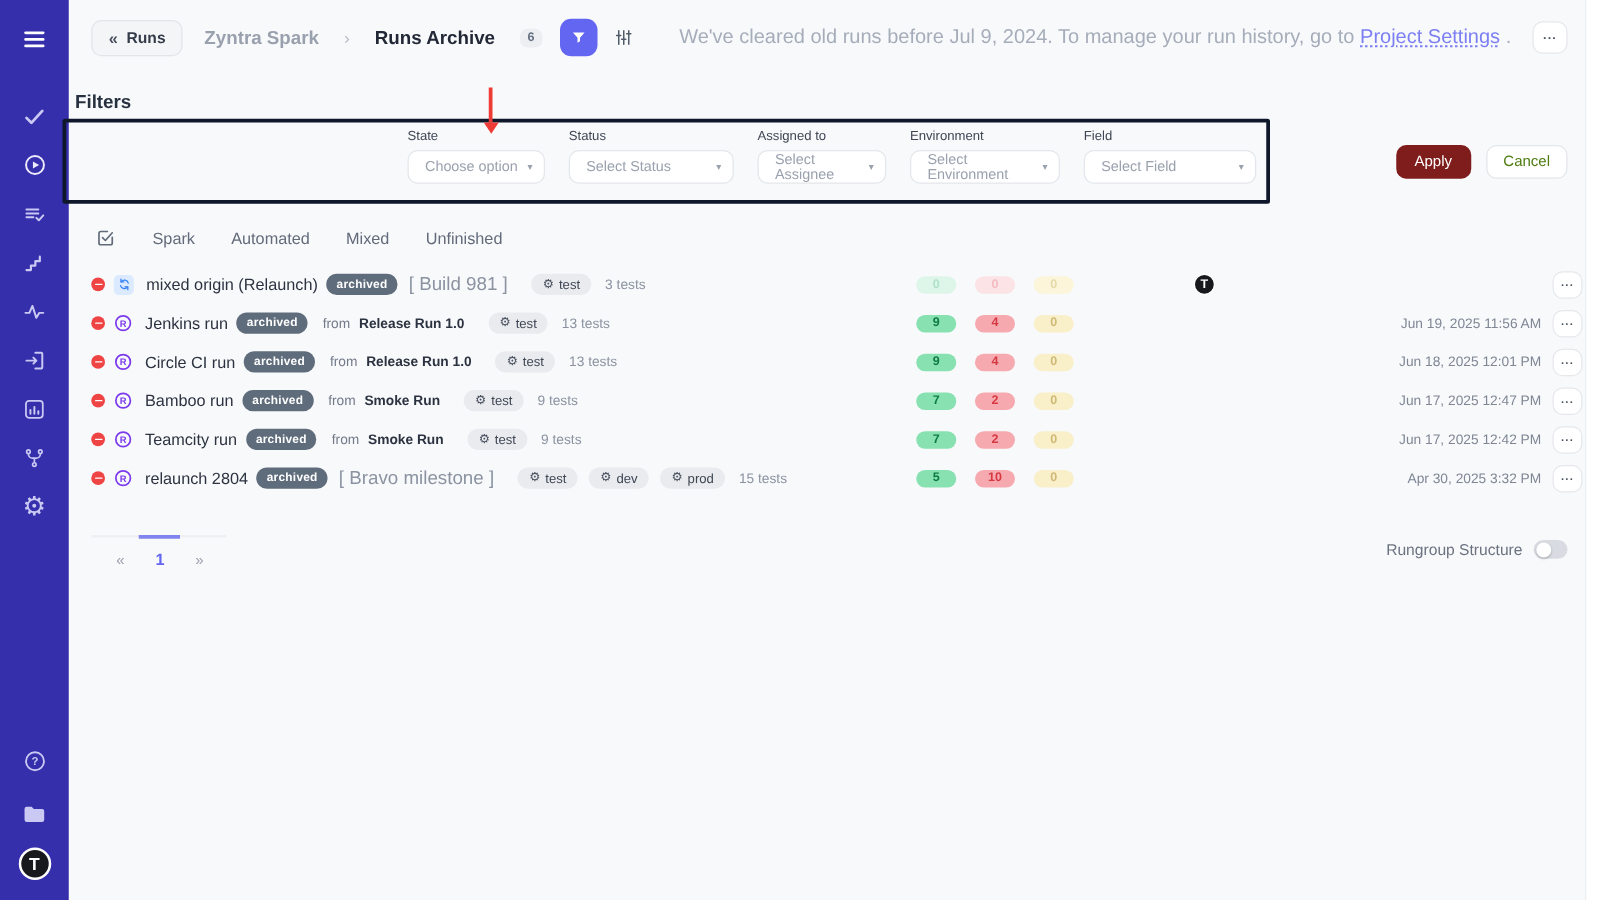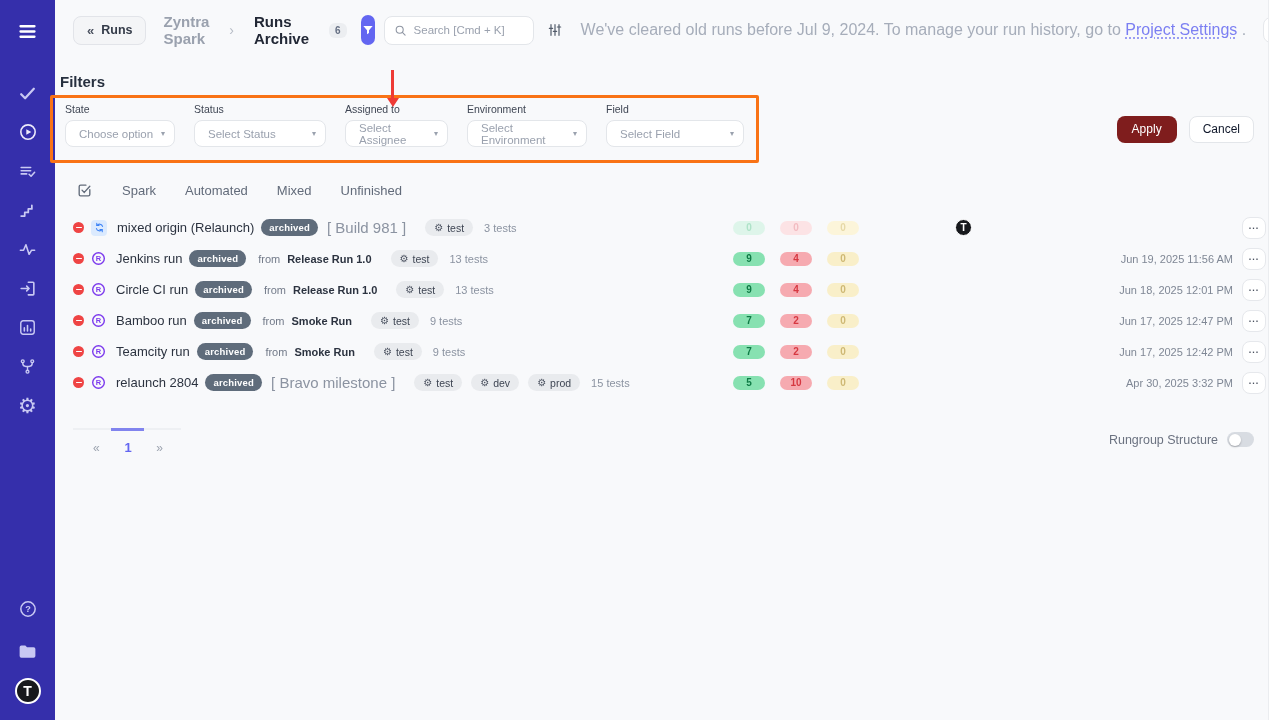--- a/index.html
+++ b/index.html
@@ -48,35 +48,35 @@
   .notice { font-size:16px; color:#a6adba; white-space:nowrap; }
   .notice a { color:#7b7ff2; text-decoration:underline dotted; text-underline-offset:3px; cursor:pointer; }
   .more-btn { min-width:28px; height:26px; background:#fff; border:1px solid #e6e8ec; border-radius:8px;
               color:#4b5260; font-size:10px; letter-spacing:1px; font-weight:bold; cursor:pointer;
               display:flex; align-items:center; justify-content:center; padding-bottom:4px; }
 
   
   .filters-sec { position:relative; margin-top:13px; padding-left:5px; padding-right:26px; }
   .filters-title { font-size:15px; font-weight:bold; color:#27303f; }
   .filters-row { display:flex; align-items:center; margin-top:5px; margin-left:-10px; }
-  .fbox { border:3px solid #f97316; border-radius:2px; width:709px; display:flex; gap:19px;
-          padding:5px 8px 13px 12px; }
+  .fbox { border:3px solid #0f172a; border-radius:2px; width:966px; display:flex; gap:19px;
+          padding:5px 8px 13px 12px;justify-content:flex-end; }
   .ffield { display:flex; flex-direction:column; gap:5px; }
   .ffield:nth-child(1){ width:110px; } .ffield:nth-child(2){ width:132px; }
   .ffield:nth-child(3){ width:103px; } .ffield:nth-child(4){ width:120px; }
   .ffield:nth-child(5){ width:138px; } .ffield:nth-child(6){ width:101px; }
   .flabel { font-size:10.5px; color:#3f4654; }
   .fcontrol { height:27px; background:#fff; border:1px solid #e3e6ea; border-radius:8px;
               display:flex; align-items:center; justify-content:space-between; padding:0 9px 0 13px;
               font-size:11.5px; color:#9aa1ae; cursor:pointer; }
   .fcontrol .caret { font-size:8px; color:#9aa1ae; }
   .fbtns { margin-left:auto; display:flex; gap:12px; }
   .apply-btn { background:#7f1d1d; color:#fff; border:none; border-radius:8px; height:27px;
                padding:0 15px; font-size:12px; cursor:pointer; font-family:"Liberation Sans",sans-serif; }
-  .cancel-btn { background:#fff; color:#0f172a; border:1px solid #e3e6ea; border-radius:8px;
+  .cancel-btn { background:#fff; color:#4d7c0f; border:1px solid #e3e6ea; border-radius:8px;
                 height:27px; padding:0 13px; font-size:12px; cursor:pointer; font-family:"Liberation Sans",sans-serif; }
   .red-arrow { position:absolute; left:336px; top:-3px; width:3px; height:28px; background:#ee3b36; z-index:5; }
   .red-arrow:after { content:""; position:absolute; left:-4.5px; top:28px; border-left:6px solid transparent;
                      border-right:6px solid transparent; border-top:9px solid #ee3b36; }
 
   
   .tabs-row { display:flex; align-items:center; gap:29px; margin-top:19px; padding-left:21px; }
   .tab-icon { color:#626b7a; cursor:pointer; }
   .tab { font-size:13px; color:#626b7a; cursor:pointer; }
 
@@ -249,29 +249,20 @@
         <span class="crumb-page">Runs Archive</span>
         <span class="count-badge">6</span>
       </div>
       <button class="filter-btn">
         <span class="icn">
           <svg viewBox="0 0 24 24" width="14" height="14">
               <path d="M4 5h16l-6.3 7.4v4.8l-3.4 2V12.4L4 5z" fill="#ffffff"></path>
             </svg>
         </span>
       </button>
-      <div class="searchbox">
-        <span class="icn">
-          <svg viewBox="0 0 24 24" width="13" height="13">
-              <circle cx="10.5" cy="10.5" r="6.5" stroke="#8f96a3" stroke-width="2" fill="none"></circle>
-              <path d="M15.5 15.5L20.5 20.5" stroke="#8f96a3" stroke-width="2" stroke-linecap="round"></path>
-            </svg>
-        </span>
-        <input type="text" placeholder="Search [Cmd + K]" style="">
-      </div>
       <span class="icn sliders">
         <svg viewBox="0 0 24 24" width="16" height="16">
             <path d="M6 4v16M12 4v16M18 4v16" stroke="currentColor" stroke-width="1.8" stroke-linecap="round"></path>
             <path d="M3.5 9.5h5M9.5 14h5M15.5 7.5h5" stroke="currentColor" stroke-width="1.8" stroke-linecap="round"></path>
           </svg>
       </span>
       <div class="top-spacer"></div>
       <div class="notice">
         <span>We've cleared old runs before Jul 9, 2024. To manage your run history, go to</span>
         <a>Project Settings</a>

